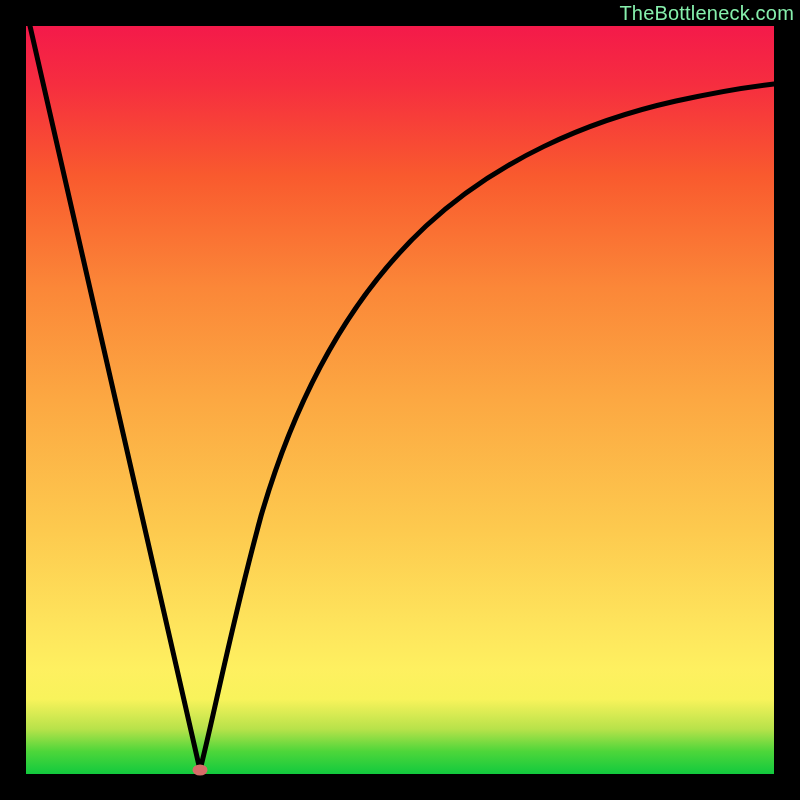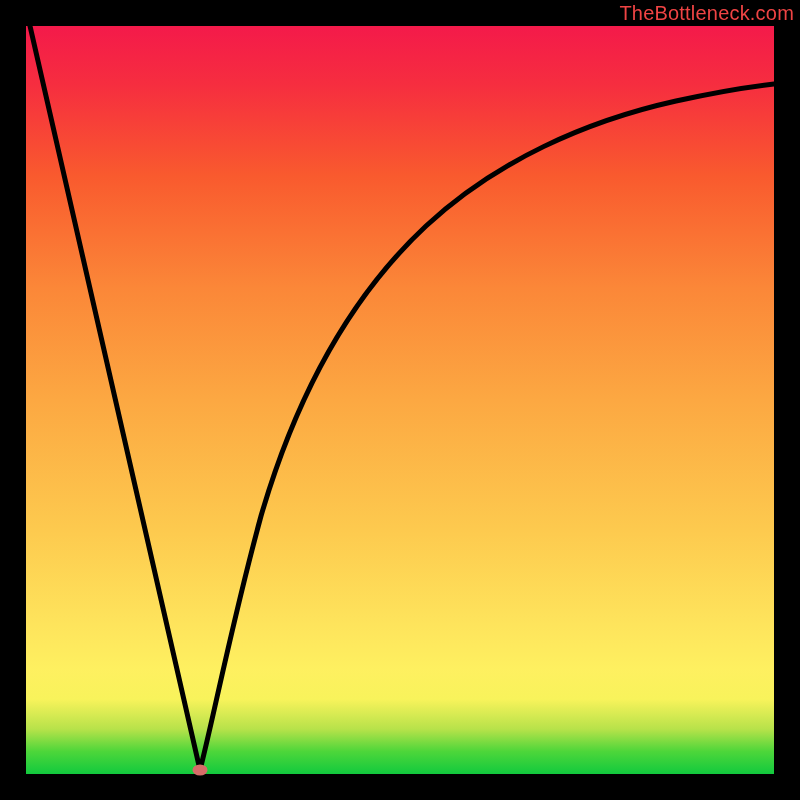--- a/index.html
+++ b/index.html
@@ -44,21 +44,21 @@
     position: absolute;
     left: 0;
     top: 0;
     width: 748px;
     height: 748px;
   }
   .watermark {
     position: absolute;
     top: 2px;
     right: 6px;
-    color: #ef4444;
+    color: #86efac;
     font-family: Arial, Helvetica, sans-serif;
     font-size: 20px;
     letter-spacing: 0.2px;
     user-select: none;
   }
   .minimum-marker {
     position: absolute;
     width: 15px;
     height: 11px;
     border-radius: 50% / 50%;

